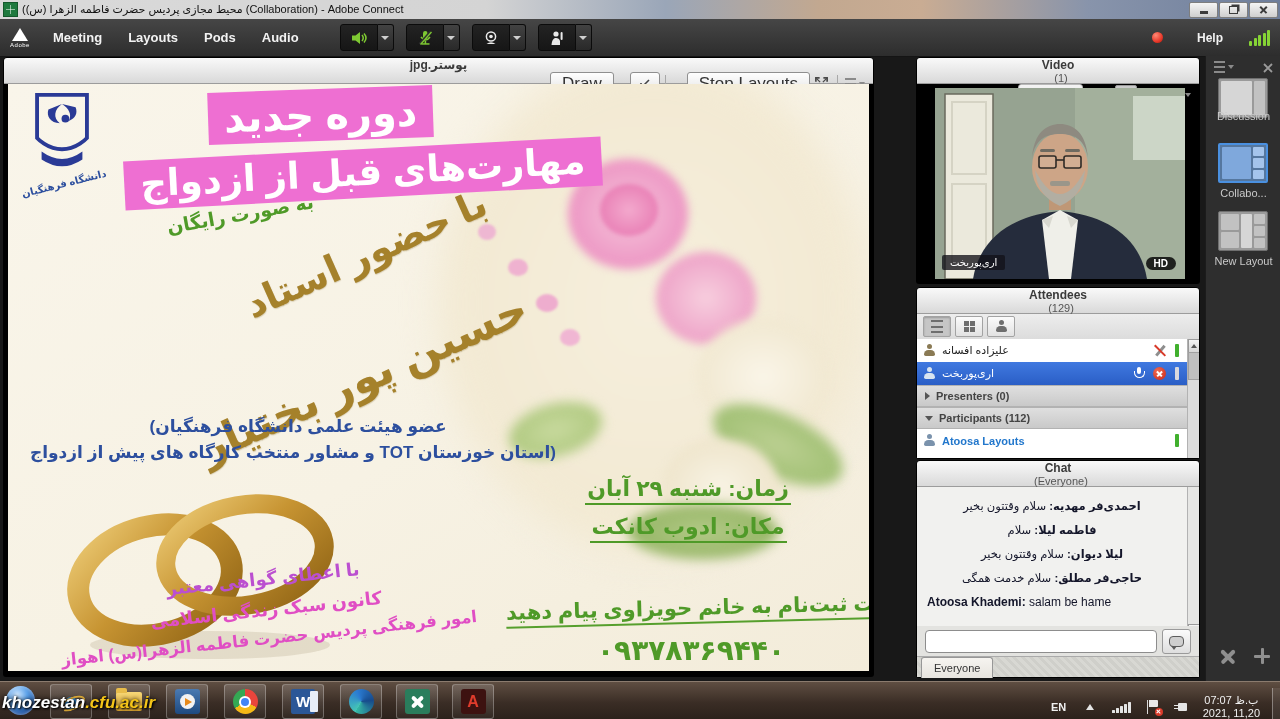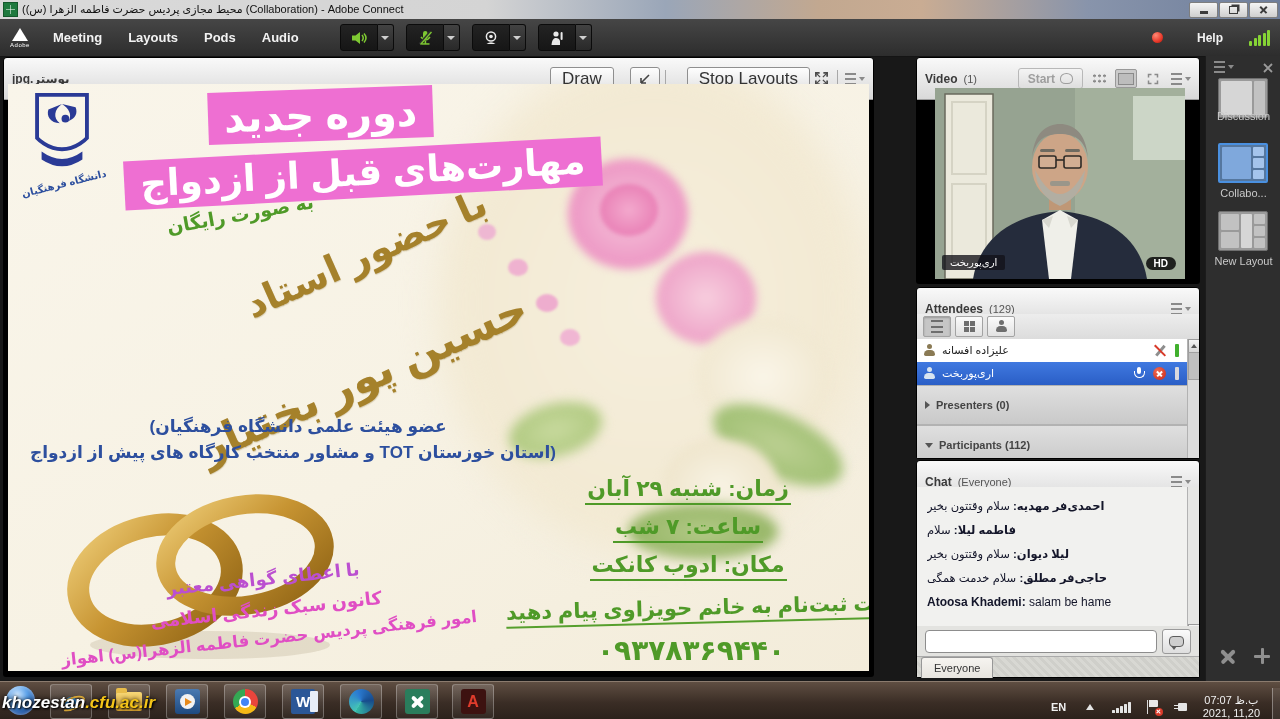--- a/index.html
+++ b/index.html
@@ -40,22 +40,22 @@
   .tri-dn{width:0;height:0;border-left:4px solid transparent;border-right:4px solid transparent;border-top:4px solid #cfcfcf;}
   .spacer{flex:1;}
   .recdot{width:11px;height:11px;border-radius:50%;background:radial-gradient(circle at 35% 30%,#ff8a76,#e8392a 60%,#a81608);margin-right:34px;}
   .helplbl{color:#f2f2f2;font-size:12px;font-weight:bold;margin-right:26px;}
   .sigbars{display:flex;align-items:flex-end;gap:1.5px;margin-right:10px;height:16px;}
   .sigbars i{width:3px;background:#86d435;border-radius:1px;}
 
   
   .pod{position:absolute;background:#000;border-radius:4px 4px 2px 2px;box-shadow:0 0 0 1px #000;}
   .pod-h{height:25px;background:linear-gradient(#f9f9f9,#d9d9d9);border-bottom:1px solid #9c9c9c;
-    border-radius:3px 3px 0 0;display:flex;align-items:center;padding:8px 8px;
-    font-size:12px;font-weight:bold;color:#3a3a3a;}
+    border-radius:3px 3px 0 0;display:flex;align-items:center;padding:0 8px;
+    font-size:12px;font-weight:bold;color:#3a3a3a;flex-direction:column;}
   .pod-count{font-weight:normal;font-size:11px;color:#555;margin-left:6px;}
   .pod-menu{margin-left:auto;display:flex;align-items:center;gap:3px;}
   .hamb{width:11px;height:8px;border-top:2px solid #8a8a8a;border-bottom:2px solid #8a8a8a;
     background:linear-gradient(#8a8a8a,#8a8a8a) center/100% 2px no-repeat;}
   .tri-dn-sm{width:0;height:0;border-left:3px solid transparent;border-right:3px solid transparent;border-top:4px solid #8a8a8a;}
 
   
   #sharePod{left:4px;top:58px;width:869px;height:618px;}
   .hbtn{height:21px;border:1px solid #8f8f8f;border-radius:3px;background:linear-gradient(#fefefe,#e3e3e3);
     font-size:17px;font-weight:normal;color:#333;display:flex;align-items:center;padding:0 11px;margin-left:16px;}
@@ -103,41 +103,41 @@
     background:linear-gradient(#6e6e6e,#6e6e6e) center/100% 2px no-repeat;}
   .grid4{width:11px;height:11px;background:
     linear-gradient(#6e6e6e,#6e6e6e) 0 0/5px 5px,linear-gradient(#6e6e6e,#6e6e6e) 6px 0/5px 5px,
     linear-gradient(#6e6e6e,#6e6e6e) 0 6px/5px 5px,linear-gradient(#6e6e6e,#6e6e6e) 6px 6px/5px 5px;background-repeat:no-repeat;}
   .att-list{position:absolute;left:0;right:0;top:51px;bottom:0;background:#fff;overflow:hidden;}
   .att-row{height:23px;display:flex;align-items:center;padding:0 6px;font-size:11px;color:#222;background:#fff;}
   .att-row.sel{background:linear-gradient(#4079e0,#2a5ec6);color:#fff;}
   .att-right{margin-left:auto;display:flex;align-items:center;gap:9px;margin-right:14px;}
   .vbar{width:4px;height:13px;border-radius:1px;}
   .att-sec{height:20px;background:linear-gradient(#dfdfdf,#c9c9c9);border-top:1px solid #b2b2b2;border-bottom:1px solid #b2b2b2;
-    font-size:11px;font-weight:bold;color:#444;display:flex;align-items:center;padding:9px 8px;gap:6px;}
+    font-size:11px;font-weight:bold;color:#444;display:flex;align-items:center;padding:0 8px;gap:6px;}
   .tri-r{width:0;height:0;border-left:5px solid #555;border-top:4px solid transparent;border-bottom:4px solid transparent;}
   .tri-d{width:0;height:0;border-top:5px solid #555;border-left:4px solid transparent;border-right:4px solid transparent;}
   .blkcircle{position:relative;width:13px;height:13px;border-radius:50%;background:radial-gradient(circle at 35% 30%,#f06a52,#c72718);}
   .blkcircle i{position:absolute;left:3px;top:5.7px;width:7px;height:1.6px;background:#fff;}
   .blkcircle i:first-child{transform:rotate(45deg);} .blkcircle i:last-child{transform:rotate(-45deg);}
   .nodraw{position:relative;width:13px;height:13px;}
   .nodraw .pen{position:absolute;left:5.5px;top:0;width:2.5px;height:13px;background:#8e8e8e;transform:rotate(40deg);}
   .nodraw .slash{position:absolute;left:5.5px;top:-1px;width:2.2px;height:15px;background:#d83a2a;transform:rotate(-45deg);}
   .sbar{position:absolute;right:0;width:11px;background:#dcdcdc;border-left:1px solid #b2b2b2;}
   .sbar .arr{position:absolute;left:0;width:10px;height:12px;border:1px solid #9a9a9a;background:linear-gradient(#f4f4f4,#d6d6d6);
     display:flex;align-items:center;justify-content:center;}
   .tri-up-sm{width:0;height:0;border-bottom:4px solid #555;border-left:3px solid transparent;border-right:3px solid transparent;}
   .tri-dn-xs{width:0;height:0;border-top:4px solid #555;border-left:3px solid transparent;border-right:3px solid transparent;}
   .sthumb{position:absolute;left:0;width:10px;height:26px;background:#bfbfbf;border:1px solid #a0a0a0;}
 
   
   #chatPod{left:917px;top:461px;width:282px;height:216px;}
   .chat-body{position:absolute;left:0;right:0;top:26px;height:139px;background:#f1f1ef;overflow:hidden;padding-top:12px;}
   .msg{margin:0 22px 10px 10px;font-size:11.5px;color:#14162a;white-space:nowrap;overflow:hidden;}
-  .msg.rtl{direction:rtl;text-align:left;}
+  .msg.rtl{direction:rtl;text-align:center;}
   .msg .mn{font-weight:bold;}
   .chat-inputrow{position:absolute;left:0;right:0;top:165px;height:30px;background:#e3e3e0;display:flex;align-items:center;padding:0 8px;gap:5px;}
   .chat-input{flex:1;height:21px;border:1px solid #8d8d8d;border-radius:4px;background:#fff;outline:none;padding:0 6px;font-size:11px;}
   .sendbtn{width:27px;height:23px;border:1px solid #9a9a9a;border-radius:3px;background:linear-gradient(#fbfbfb,#dedede);
     display:flex;align-items:center;justify-content:center;}
   .bubble{width:13px;height:9px;border:1.5px solid #5c5c5c;border-radius:4px;background:#cfcfcf;position:relative;}
   .bubble:after{content:"";position:absolute;left:1px;bottom:-4px;border-left:3px solid transparent;border-right:3px solid transparent;border-top:4px solid #5c5c5c;}
   .chat-tabs{position:absolute;left:0;right:0;top:195px;bottom:0;
     background:repeating-linear-gradient(45deg,#d8d8d3 0 3px,#cfcfca 3px 6px);border-top:1px solid #aaa;display:flex;}
   .tab{height:100%;margin-left:4px;background:linear-gradient(#f6f4f0,#e7e4de);border:1px solid #979797;border-bottom:0;
@@ -394,21 +394,20 @@
         <g transform="rotate(-14 95 120)">
           <ellipse cx="95" cy="120" rx="78" ry="54" fill="none" stroke="url(#gold)" stroke-width="22"></ellipse>
         </g>
         <g transform="rotate(-10 185 95)">
           <ellipse cx="185" cy="95" rx="80" ry="50" fill="none" stroke="url(#gold)" stroke-width="19"></ellipse>
         </g>
       </svg>
 
       <div class="abs greentxt" dir="rtl" style="left:560px;top:392px;width:240px;">
         <span class="schedline">زمان: شنبه ۲۹ آبان</span>
-        <span class="schedline">ساعت: ۷ شب</span>
         <span class="schedline">مکان: ادوب کانکت</span>
       </div>
 
       <div class="abs" style="left:48px;top:484px;width:420px;text-align:center;transform:rotate(-6deg);">
         <div class="pinktxt" style="font-size:18px;color:#bb4fd0;">با اعطای گواهی معتبر</div>
         <div class="pinktxt" style="font-size:18px;margin-top:9px;">کانون سبک زندگی اسلامی</div>
         <div class="pinktxt" style="font-size:16.5px;margin-top:8px;white-space:nowrap;">امور فرهنگی پردیس حضرت فاطمه الزهرا(س) اهواز</div>
       </div>
 
       <div class="abs greentxt" style="left:498px;top:512px;width:366px;font-size:21px;transform:rotate(-1.5deg);text-align:center;">

